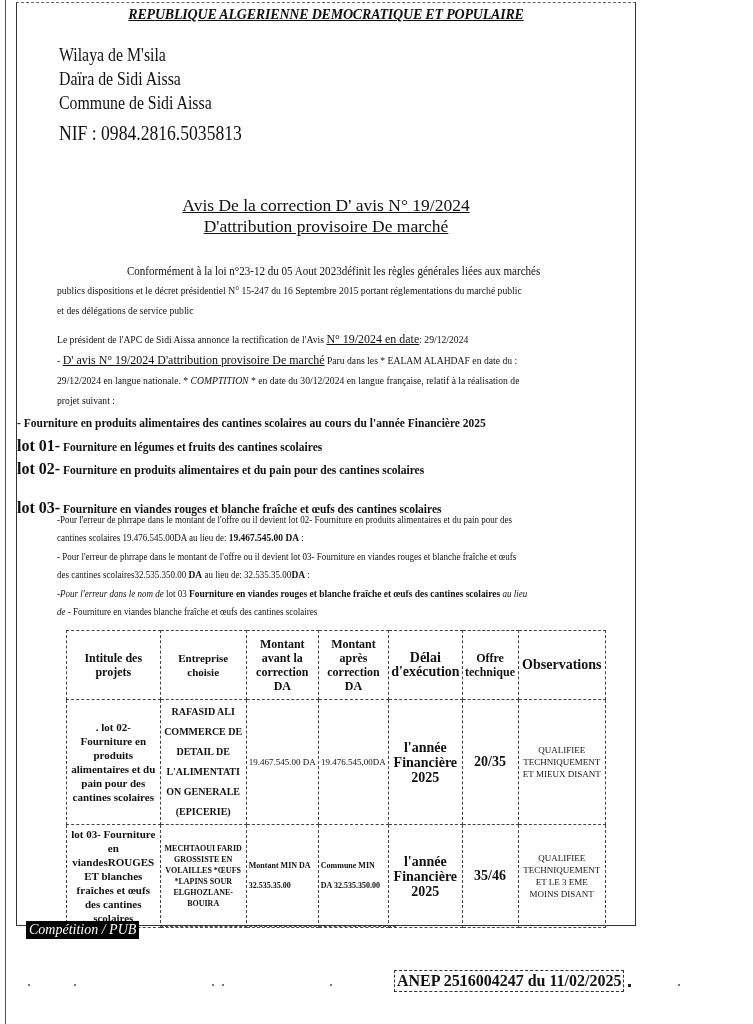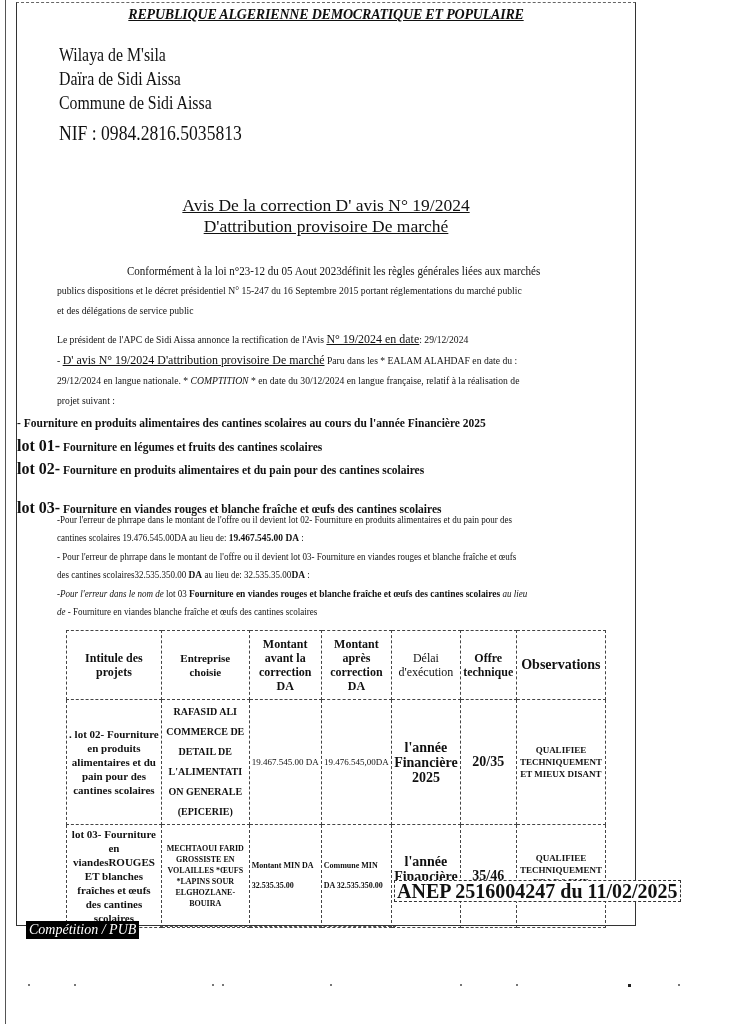--- a/index.html
+++ b/index.html
@@ -58,50 +58,50 @@
     .corr i { font-style: italic; }
 
     table.awards {
       position: absolute; left: 66px; top: 630px; width: 540px;
       border-collapse: collapse; font-size: 10px; text-align: center;
     }
     table.awards th, table.awards td {
       border: 1px dashed #444; padding: 2px 2px; vertical-align: middle;
     }
     table.awards th { font-weight: bold; font-size: 12px; line-height: 14px; height: 64px; }
-    table.awards th.small { font-size: 12px; font-weight: normal; }
+    table.awards th.small { font-size: 14px; font-weight: bold; }
     table.awards th.obs { font-size: 14px; }
     table.awards td { font-weight: bold; line-height: 20px; }
     table.awards td.proj { font-size: 11px; line-height: 14px; }
     table.awards td.ent { font-size: 10px; }
     table.awards td.ent-small { font-size: 8px; line-height: 11px; }
     table.awards td.amt { font-size: 9px; font-weight: normal; white-space: nowrap; }
     table.awards td.amt-small { font-size: 8px; text-align: left; margin-left: 22px; }
     table.awards td.delai { font-size: 14px; line-height: 15px; }
     table.awards td.score { font-size: 14px; }
-    table.awards td.obs { font-size: 9px; line-height: 12px; font-weight: bold; }
+    table.awards td.obs { font-size: 9px; line-height: 12px; font-weight: normal; }
     tr.row1 td { height: 112px; }
     tr.row2 td { height: 82px; }
     .col-proj { width: 96px; }
     .col-ent { width: 90px; }
     .col-amt { width: 66px; }
     .col-delai { width: 60px; }
     .col-score { width: 52px; }
     .col-obs { width: 86px; }
 
     .footer-badge {
       position: absolute; left: 26px; top: 921px; height: 18px; padding: 0 3px;
       background: #000; color: #fff; font-style: italic; font-size: 14px; line-height: 18px;
     }
     .footer-line {
       position: absolute; left: 160px; top: 926px; width: 236px; border-top: 1px dashed #555;
     }
     .footer-anep {
-      position: absolute; left: 394px; top: 880px; padding: 0 2px;
-      border: 1px dashed #333; font-weight: bold; font-size: 20px; line-height: 20px;
+      position: absolute; left: 394px; top: 970px; padding: 0 2px;
+      border: 1px dashed #333; font-weight: bold; font-size: 16px; line-height: 20px;
       background: #fff;
     }
     .specks { position: absolute; top: 984px; left: 0; width: 753px; height: 6px; }
     .speck { position: absolute; width: 2px; height: 2px; background: #777; }
   </style>
 </head>
 <body>
 
 <div class="left-rule"></div>
 

